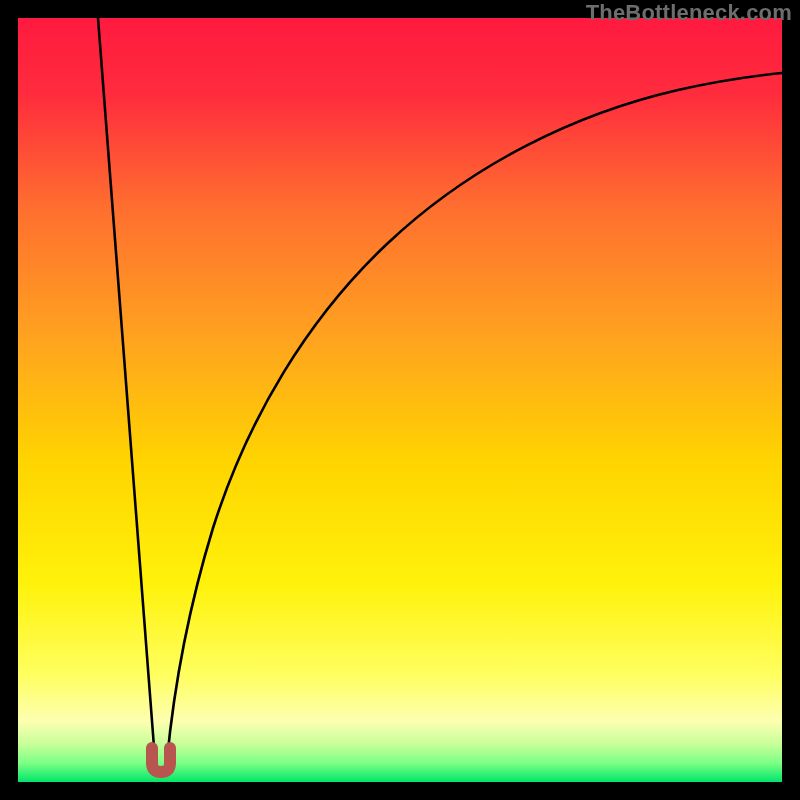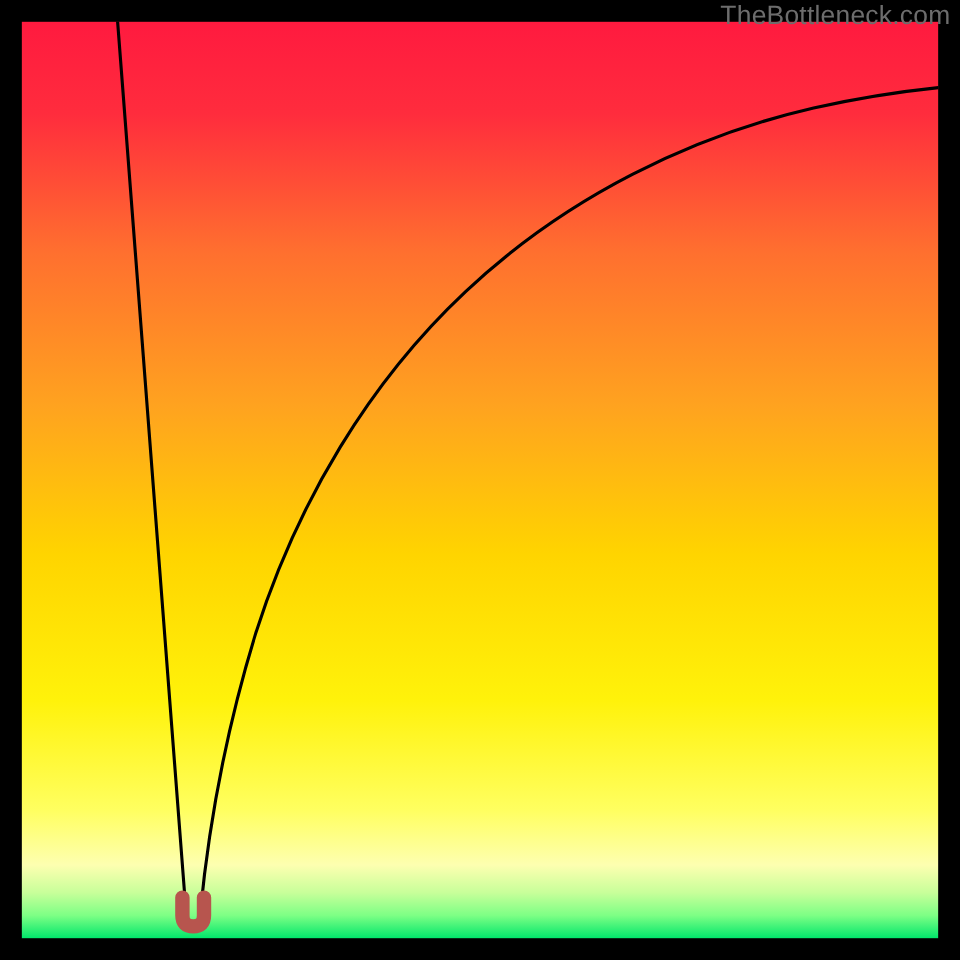--- a/index.html
+++ b/index.html
@@ -18,21 +18,21 @@
     width: 764px;
     height: 764px;
     background: #000;
   }
   .watermark {
     position: absolute;
     top: 0px;
     right: 8px;
     color: #6d6d6d;
     font-size: 22px;
-    font-weight: 400;
+    font-weight: 700;
     letter-spacing: 0.2px;
     z-index: 50;
   }
   svg {
     display: block;
   }
 </style>
 </head>
 <body>
 

